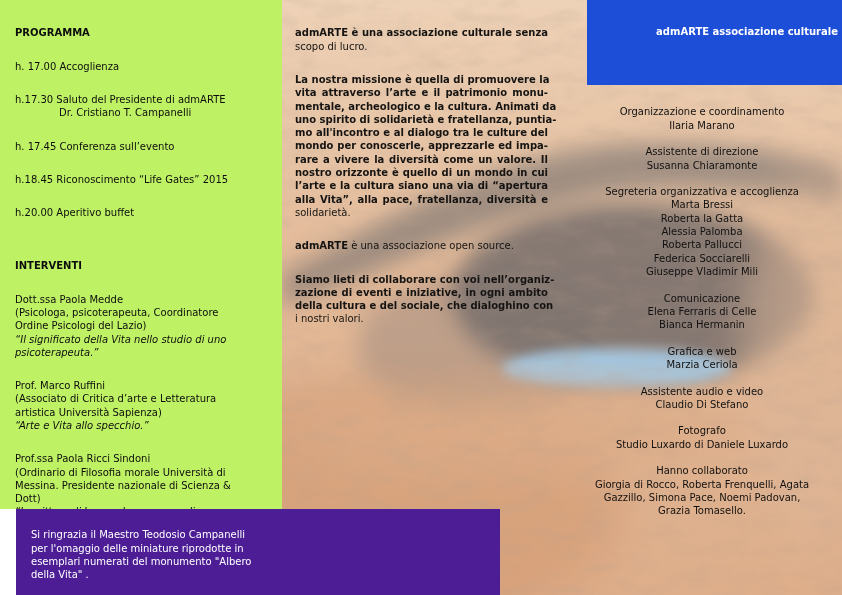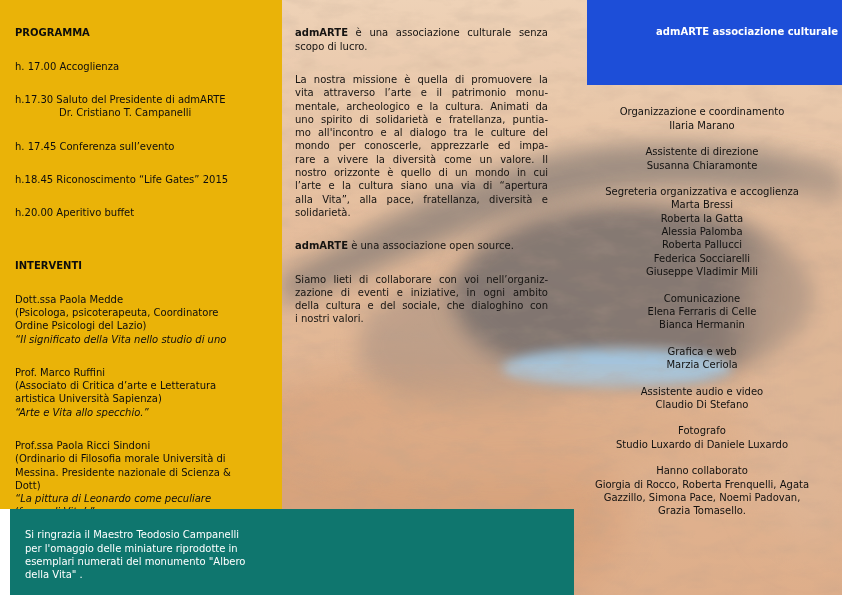--- a/index.html
+++ b/index.html
@@ -2,35 +2,35 @@
 <html><head>
   <meta charset="utf-8">
   <style>
     html, body { margin: 0; padding: 0; background: #ffffff; }
     .page {
       position: relative; width: 842px; height: 595px; overflow: hidden;
       font-family: "DejaVu Sans", sans-serif; font-size: 10px; line-height: 13.3px;
       color: #111111; background: #ffffff;
     }
     .photo { position: absolute; left: 282px; top: 0; width: 560px; height: 595px; }
-    .left-panel { position: absolute; left: 0; top: 0; width: 282px; height: 509px; background: #eab308; }
+    .left-panel { position: absolute; left: 0; top: 0; width: 282px; height: 509px; background: #bef264; }
     .left-content { position: absolute; left: 15px; top: 26.35px; width: 265px; color: #0d0d0d; }
     .line { white-space: nowrap; }
     .b { font-weight: normal; }
     .i { font-style: italic; }
     .h { margin: 0; font-size: 10px; font-weight: bold; line-height: 13.3px; }
     .gap1 { margin-top: 20px; }
     .gap3 { margin-top: 39.9px; }
     .sub { padding-left: 44px; }
-    .bottom-band { position: absolute; left: 10px; top: 509px; width: 564px; height: 86px; background: #0f766e; }
+    .bottom-band { position: absolute; left: 16px; top: 509px; width: 484px; height: 86px; background: #4c1d95; }
     .thanks { position: absolute; left: 15px; top: 19.35px; color: #ffffff; }
     .top-band { position: absolute; left: 587px; top: 0; width: 320px; height: 85px; background: #1d4ed8; }
     .top-title { position: absolute; left: 0; right: 0; top: 25.35px; text-align: center; color: #ffffff; font-weight: bold; white-space: nowrap; }
     .middle { position: absolute; left: 295px; top: 26.35px; width: 253px; color: #161412; }
-    .jl { text-align: justify; text-align-last: justify; white-space: nowrap; }
+    .jl { text-align: justify; text-align-last: justify; white-space: nowrap; font-weight: bold; }
     .ll { text-align: left; white-space: nowrap; }
     .right { position: absolute; left: 562px; top: 105.35px; width: 280px; text-align: center; color: #121110; }
     .right .sec + .sec { margin-top: 13.3px; }
   </style>
 </head>
 <body>
 
 <div class="page">
 
   <svg class="photo" viewBox="0 0 560 595" preserveAspectRatio="none">
@@ -85,20 +85,21 @@
       </section>
 
       <section class="gap3">
         <h2 class="h">INTERVENTI</h2>
 
         <div class="gap1">
           <div class="line b">Dott.ssa Paola Medde</div>
           <div class="line">(Psicologa, psicoterapeuta, Coordinatore</div>
           <div class="line">Ordine Psicologi del Lazio)</div>
           <div class="line i">“Il significato della Vita nello studio di uno</div>
+          <div class="line i">psicoterapeuta.”</div>
         </div>
 
         <div class="gap1">
           <div class="line b">Prof. Marco Ruffini</div>
           <div class="line">(Associato di Critica d’arte e Letteratura</div>
           <div class="line">artistica Università Sapienza)</div>
           <div class="line i">“Arte e Vita allo specchio.”</div>
         </div>
 
         <div class="gap1">

